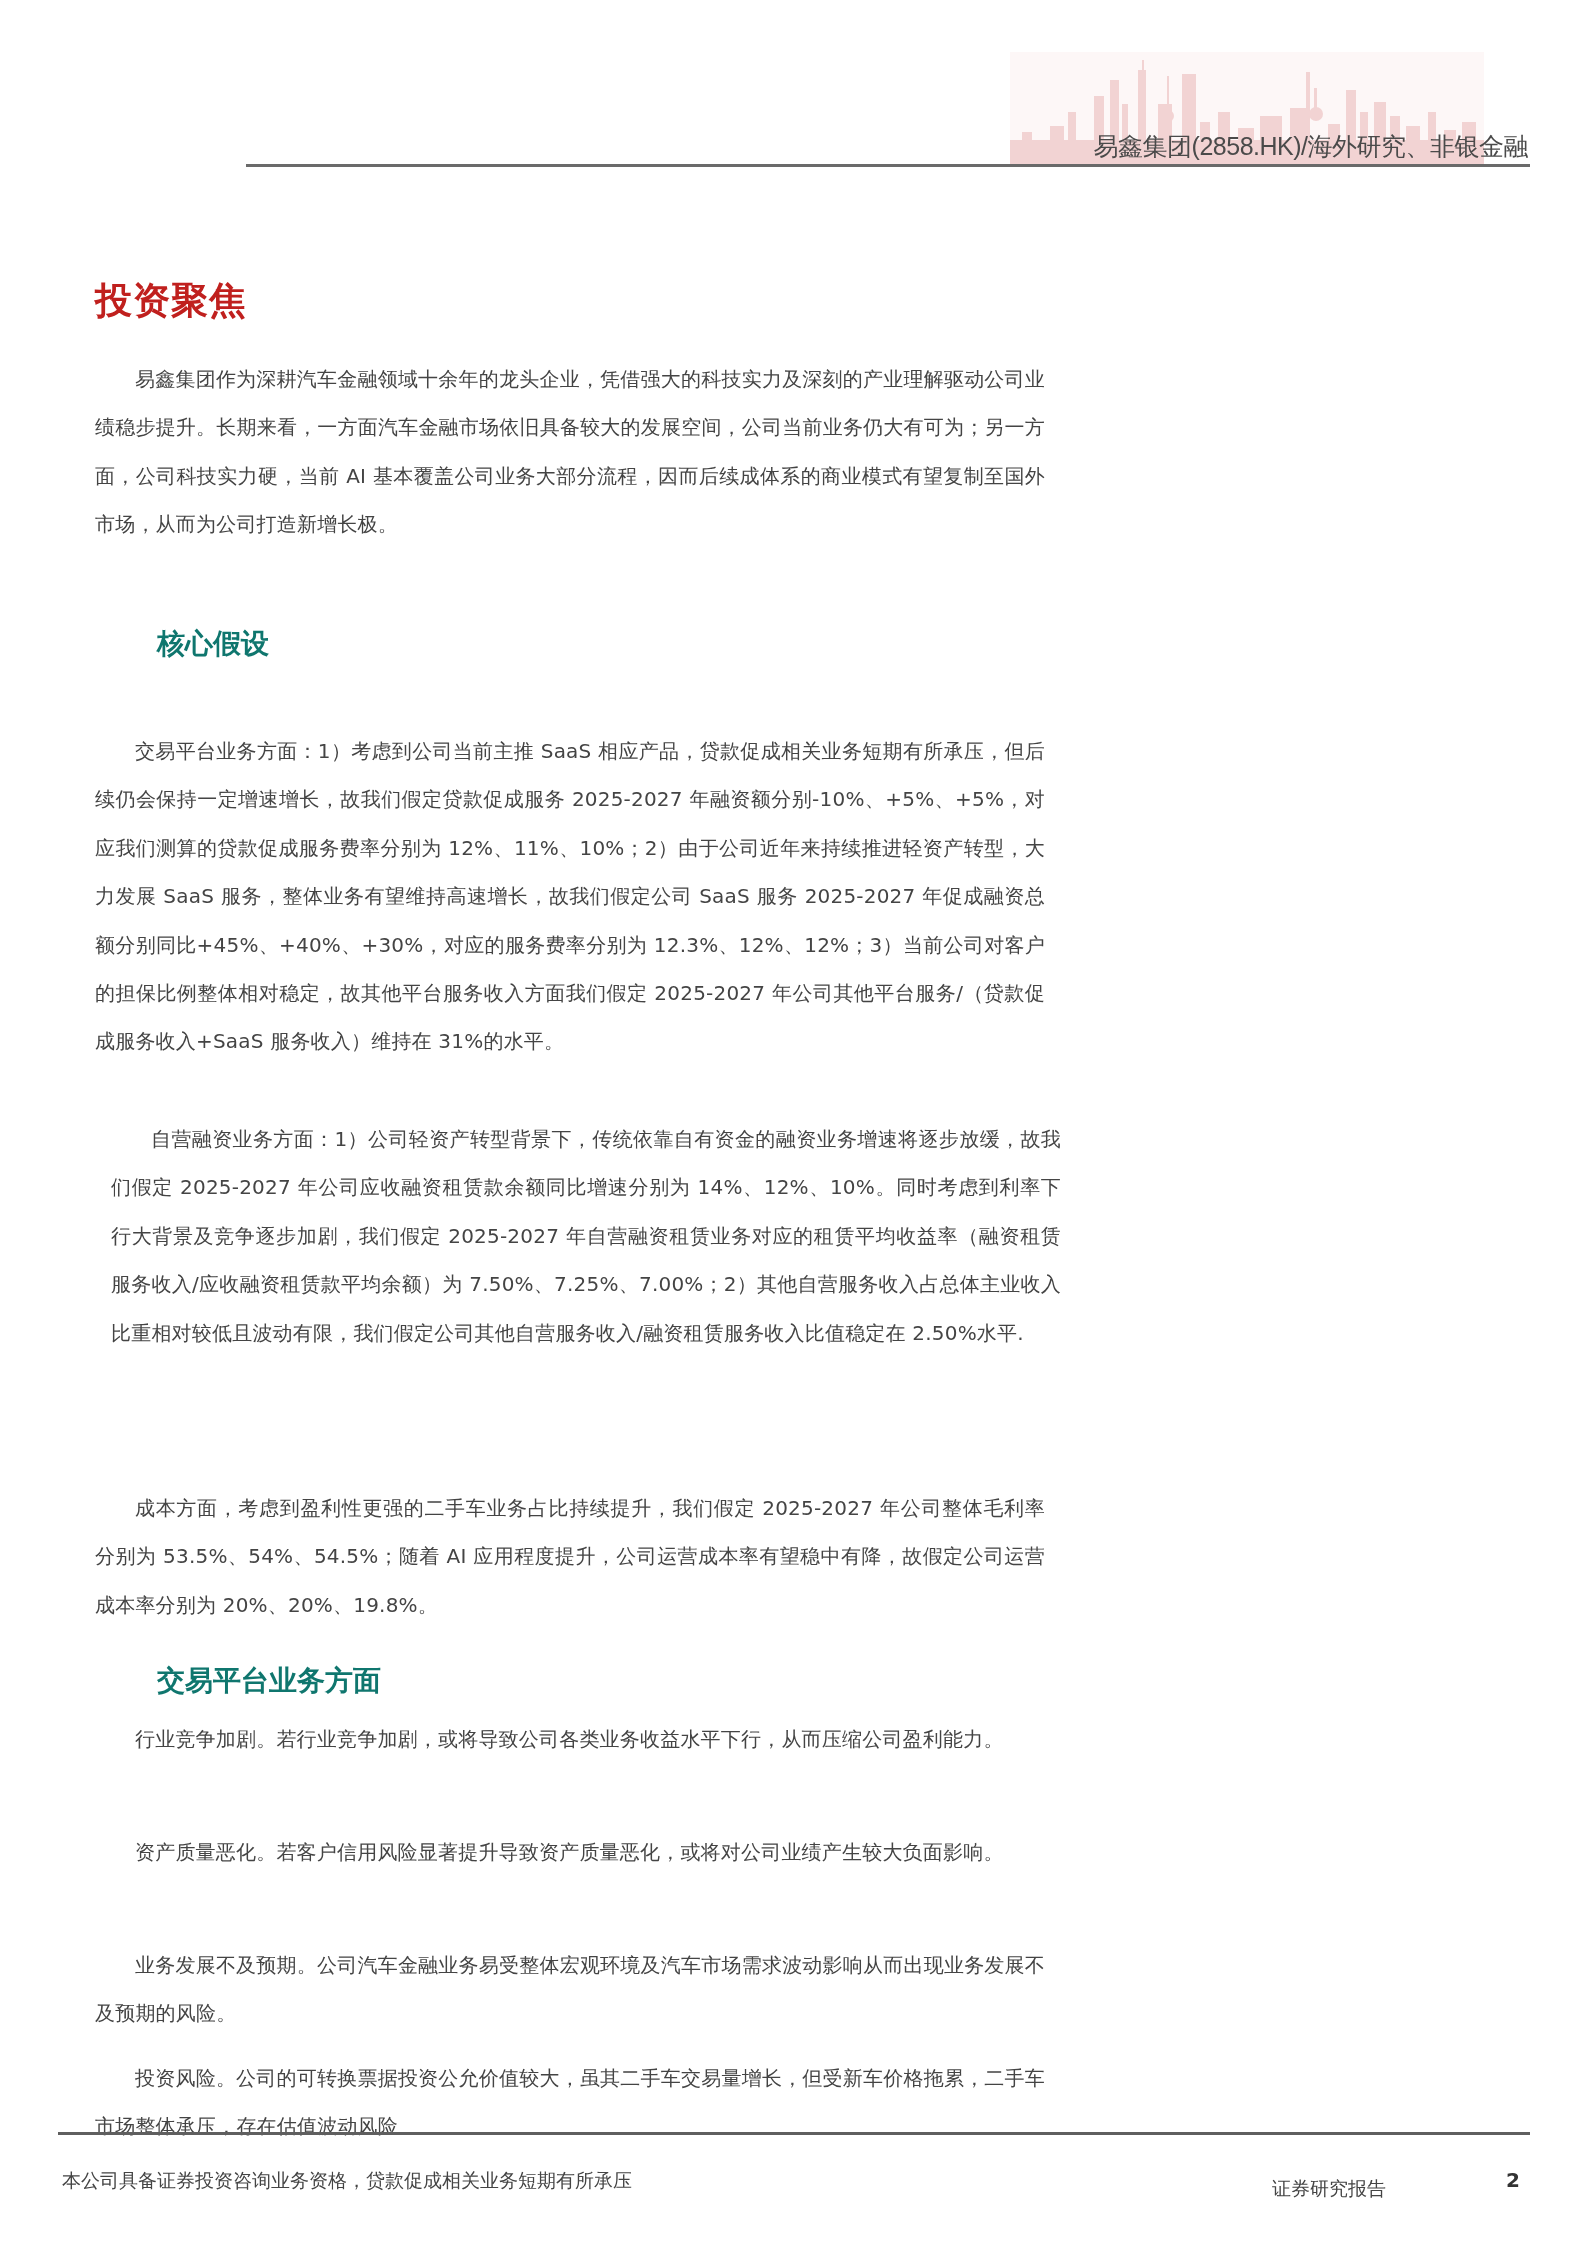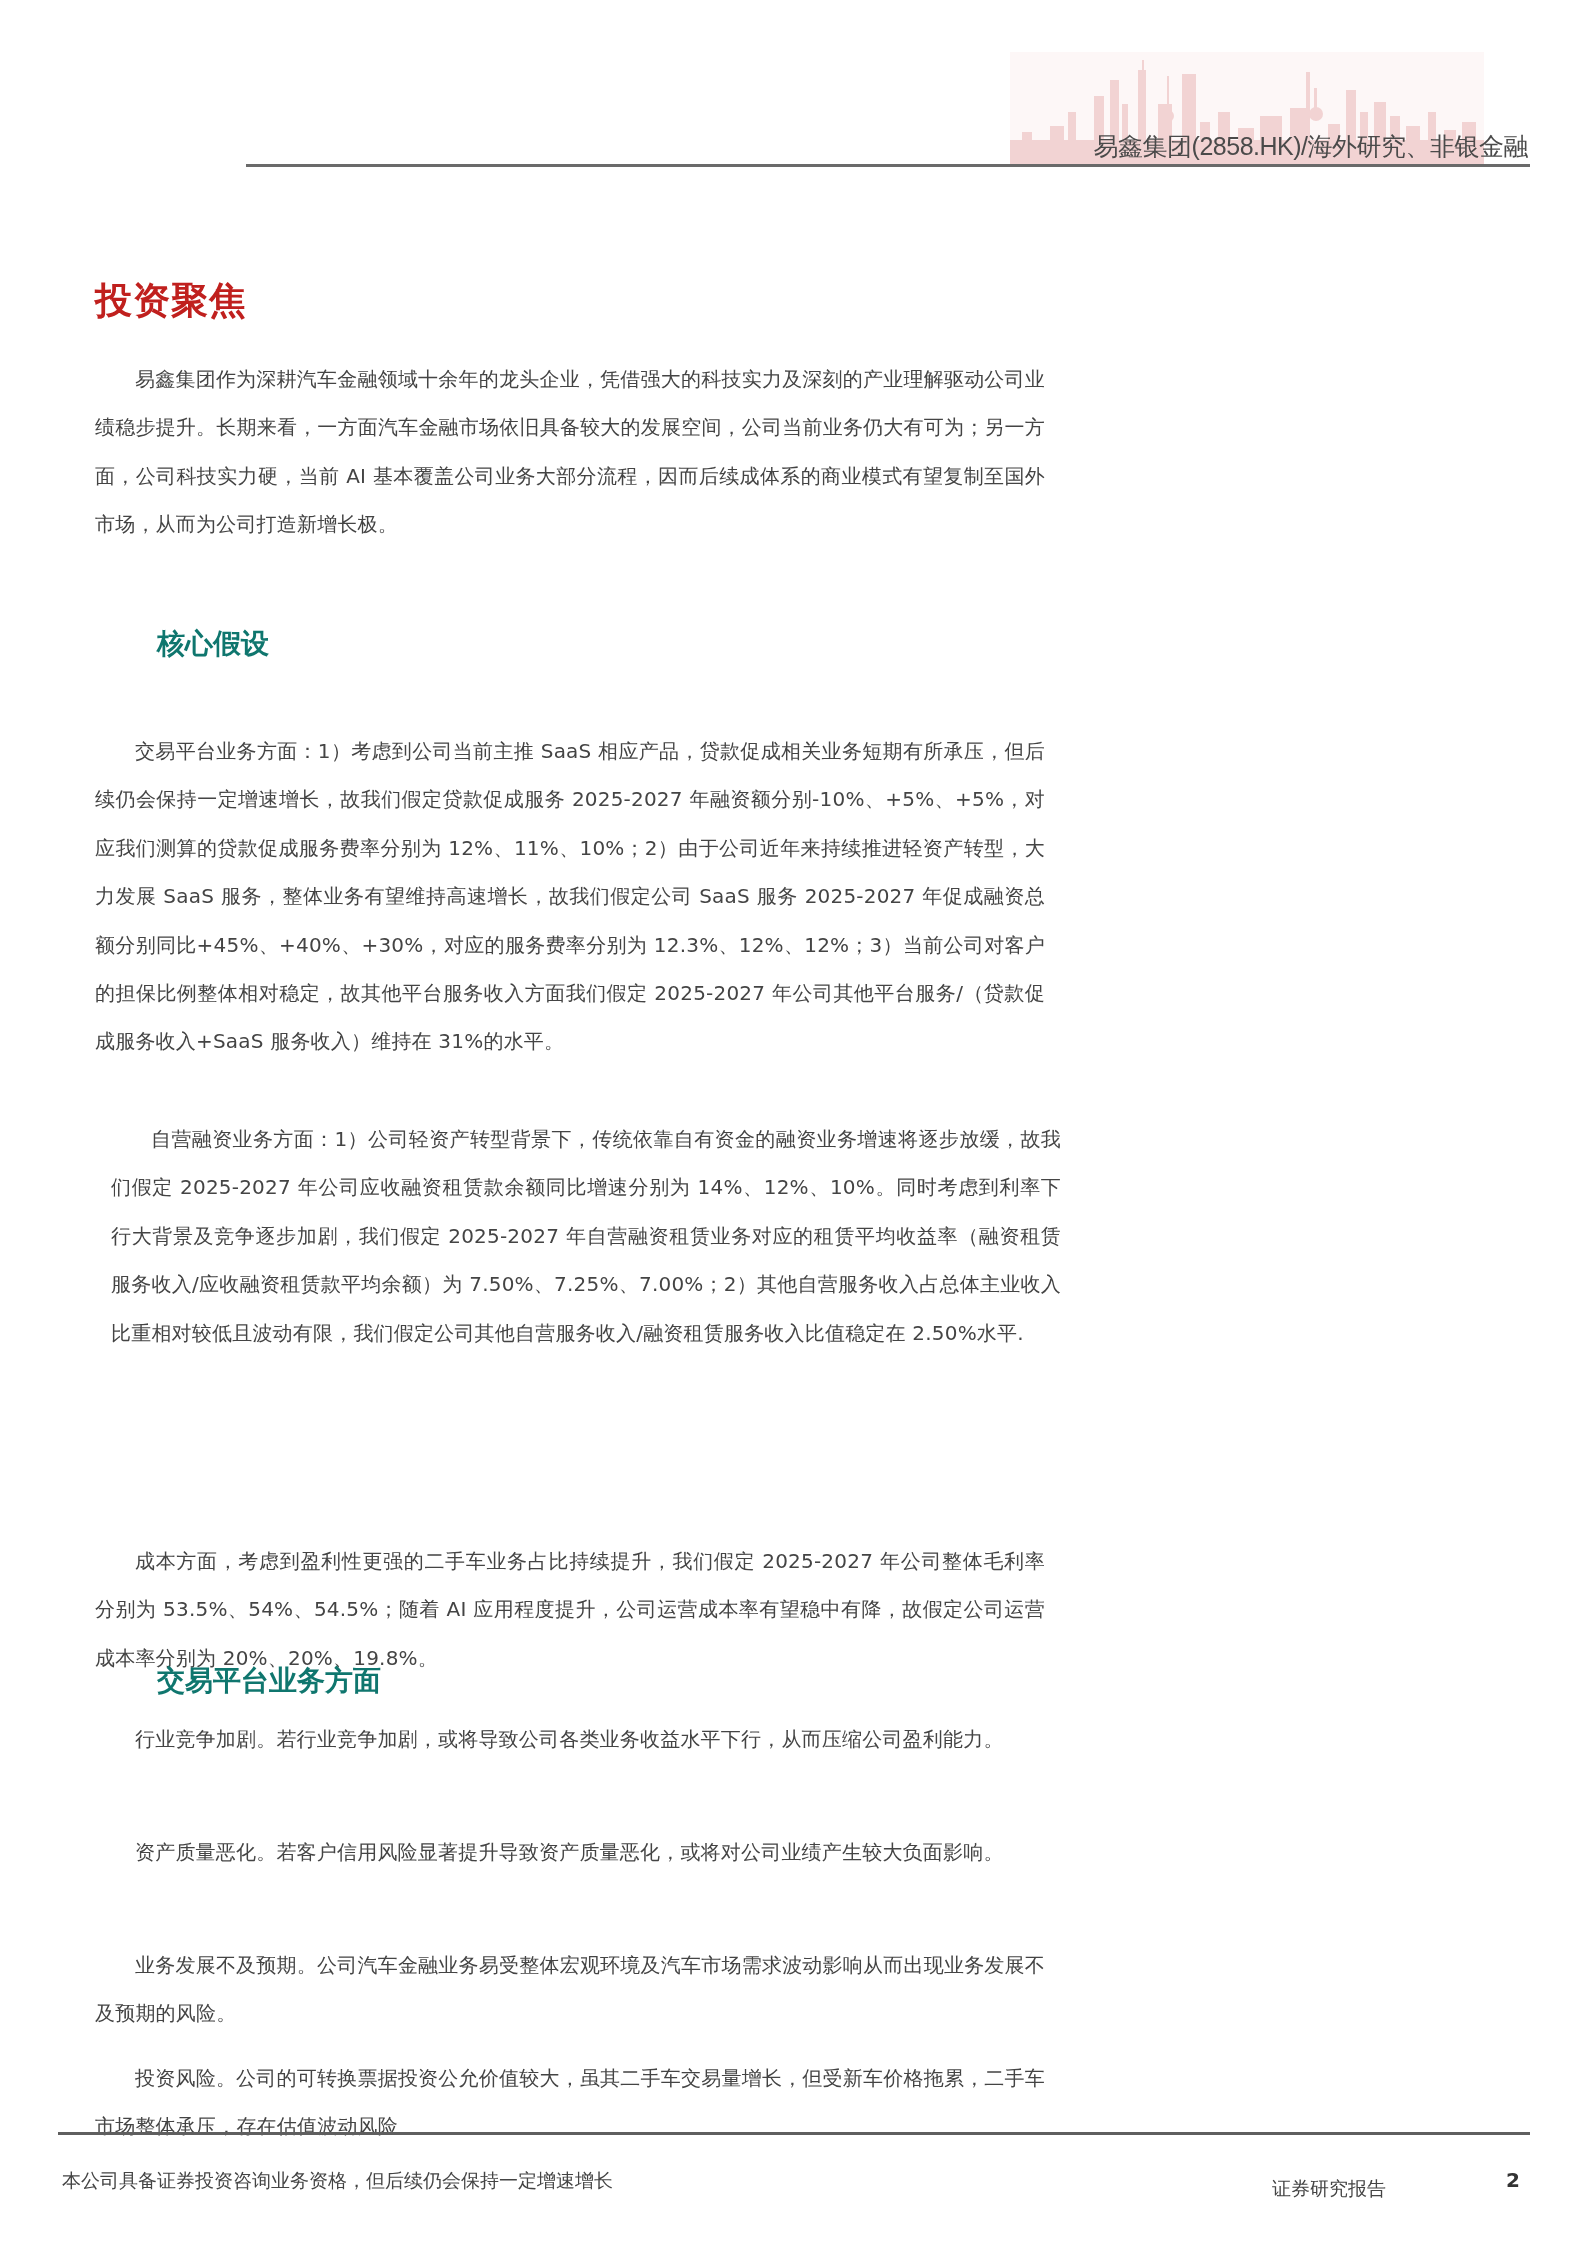--- a/index.html
+++ b/index.html
@@ -57,21 +57,21 @@
   .para {
     font-size: 20px; line-height: 48.4px; color: #444;
     text-align: justify; text-indent: 2em; letter-spacing: 0.2px;
   }
 
   #sec-title { position: absolute; left: 0; top: 15px; margin-top: 6px; }
   #p1 { position: absolute; left: 0; top: 100px; width: 950px; }
   #h-assume { position: absolute; left: 0; top: 368px; }
   #p2 { position: absolute; left: 0; top: 472px; width: 950px; }
   #p3 { position: absolute; left: 16px; top: 860px; width: 950px; }
-  #p4 { position: absolute; left: 0; top: 1282px; width: 950px; }
+  #p4 { position: absolute; left: 0; top: 1229px; width: 950px; }
   #h-risk { position: absolute; left: 0; top: 1405px; }
   #p5 { position: absolute; left: 0; top: 1460px; width: 950px; }
   #p6 { position: absolute; left: 0; top: 1573px; width: 950px; }
   #p7 { position: absolute; left: 0; top: 1686px; width: 950px; }
   #p8 { position: absolute; left: 0; top: 1799px; width: 950px; }
 
   
   .footer-rule {
     position: absolute; left: 58px; right: 58px; top: 2132px; height: 3px;
     background: #5f5f5f;
@@ -144,16 +144,16 @@
   <div id="h-risk" class="h2">交易平台业务方面</div>
 
   <p id="p5" class="para">行业竞争加剧。若行业竞争加剧，或将导致公司各类业务收益水平下行，从而压缩公司盈利能力。</p>
   <p id="p6" class="para">资产质量恶化。若客户信用风险显著提升导致资产质量恶化，或将对公司业绩产生较大负面影响。</p>
   <p id="p7" class="para">业务发展不及预期。公司汽车金融业务易受整体宏观环境及汽车市场需求波动影响从而出现业务发展不及预期的风险。</p>
   <p id="p8" class="para">投资风险。公司的可转换票据投资公允价值较大，虽其二手车交易量增长，但受新车价格拖累，二手车市场整体承压，存在估值波动风险</p>
 </div>
 
 <div class="footer-rule"></div>
 <div class="footer">
-  <span class="footer-disclaimer">本公司具备证券投资咨询业务资格，但后续仍会保持一定增速增长</span>
+  <span class="footer-disclaimer">本公司具备证券投资咨询业务资格，贷款促成相关业务短期有所承压</span>
   <span class="footer-type">证券研究报告</span>
   <span class="footer-page">2</span>
 </div>
 
 </body></html>

